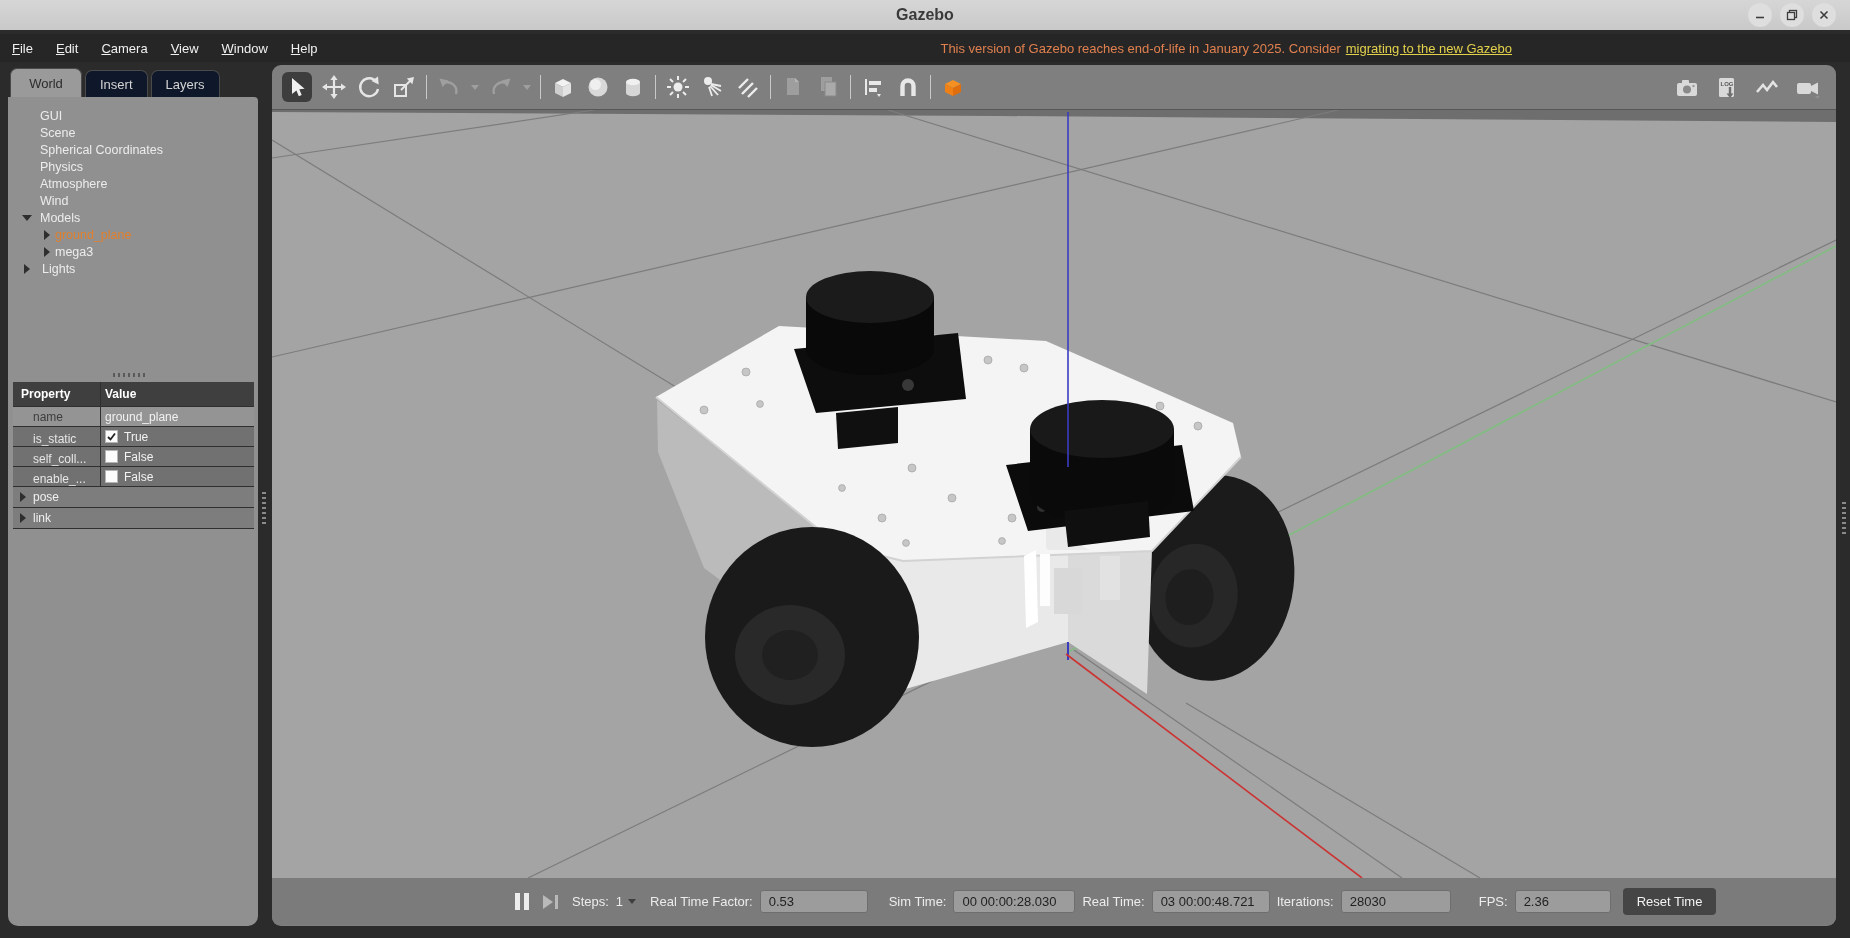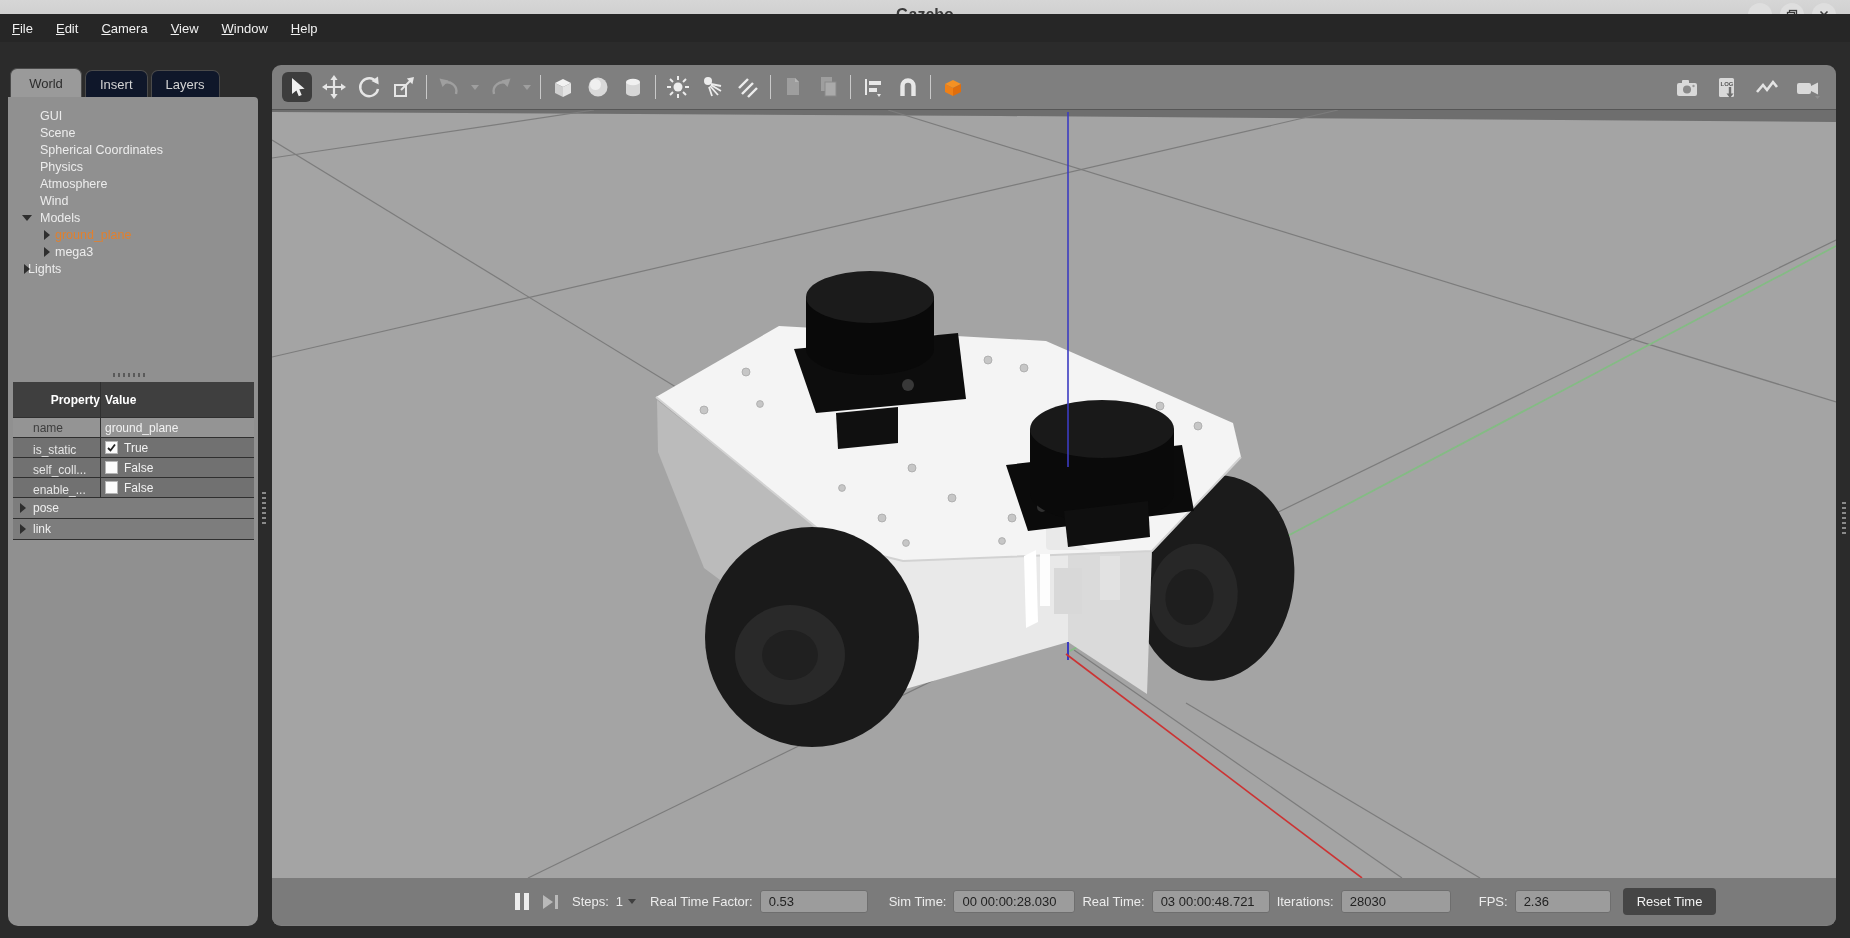--- a/index.html
+++ b/index.html
@@ -6,51 +6,51 @@
   body{width:1850px;height:938px;background:#2b2b2b;font-family:"Liberation Sans",sans-serif;position:relative;overflow:hidden;-webkit-font-smoothing:antialiased;}
 
   
   .titlebar{position:absolute;left:0;top:0;width:1850px;height:30px;background:linear-gradient(#d6d6d6,#c9c9c9);display:flex;align-items:center;justify-content:center;}
   .title-text{font-size:16px;font-weight:bold;color:#3a3a3a;}
   .winbtns{position:absolute;right:14px;top:3px;display:flex;gap:8px;}
   .winbtn{width:24px;height:24px;border-radius:50%;background:#dedede;display:flex;align-items:center;justify-content:center;}
   .winbtn svg{display:block;}
 
   
-  .menubar{position:absolute;left:0;top:14px;width:1850px;height:28px;background:#262626;display:flex;align-items:center;}
+  .menubar{position:absolute;left:0;top:34px;width:1850px;height:28px;background:#262626;display:flex;align-items:center;}
   .menu-items{display:flex;gap:23px;padding-left:12px;font-size:13px;color:#f0f0f0;}
   .menu-item{cursor:default;}
   .menu-item .mn{text-decoration:underline;}
   .eol{position:absolute;right:338px;top:0;height:28px;display:flex;align-items:center;font-size:13px;white-space:nowrap;}
   .eol .warn{color:#e0804f;}
   .eol a{color:#e3d14c;text-decoration:underline;margin-left:5px;cursor:pointer;}
 
   
   .tabs{position:absolute;left:10px;top:68px;display:flex;gap:3px;}
   .tab{height:30px;box-sizing:border-box;border:1px solid #4a4a4a;border-bottom:none;border-radius:7px 7px 0 0;display:flex;align-items:center;justify-content:center;font-size:13px;padding:0 14px;}
   .tab.active{background:#9a9a9a;color:#2c2c2c;width:72px;}
   .tab.inactive{background:#0f172a;color:#d4d4d4;margin-top:2px;height:28px;}
   .panel{position:absolute;left:8px;top:97px;width:250px;height:829px;background:#909090;border-radius:0 4px 10px 10px;}
   .tree{padding-top:10px;font-size:12.5px;color:#ececec;}
   .tree-row{height:17px;display:flex;align-items:center;position:relative;}
   .tree-row .lbl{cursor:default;}
   .ind-root{padding-left:32px;}
   .ind-child{padding-left:47px;}
-  .ind-lights{padding-left:20px;}
+  .ind-lights{padding-left:34px;}
   .arr-down{position:absolute;width:0;height:0;border-left:5px solid transparent;border-right:5px solid transparent;border-top:6px solid #2e2e2e;}
   .arr-right{position:absolute;width:0;height:0;border-top:5px solid transparent;border-bottom:5px solid transparent;border-left:6px solid #2e2e2e;}
   .sel-orange{color:#e0802f;}
 
   .hgrip{position:absolute;left:105px;top:276px;width:34px;height:4px;background:repeating-linear-gradient(90deg,#5a5a5a 0 2px,transparent 2px 5px);}
   .vgrip{position:absolute;width:4px;height:32px;background:repeating-linear-gradient(180deg,#8a8a8a 0 2px,transparent 2px 5px);}
 
   
   .ptable{position:absolute;left:5px;top:285px;width:241px;font-size:12px;border-bottom:1px solid #2f2f2f;}
   .prow{display:flex;height:20px;align-items:center;border-top:1px solid #2f2f2f;box-sizing:border-box;}
-  .phead{height:35px;background:#3f3f3f;color:#ffffff;font-weight:bold;border-top:none;text-align:right;}
+  .phead{height:24px;background:#3f3f3f;color:#ffffff;font-weight:bold;border-top:none;}
   .pc1{width:87px;box-sizing:border-box;padding-left:8px;flex:none;}
   .pc1i{width:87px;box-sizing:border-box;padding-left:20px;flex:none;}
   .pc2{flex:1;display:flex;align-items:center;border-left:1px solid #2f2f2f;align-self:stretch;padding-left:4px;}
   .row-light{background:#949494;}
   .row-light .pc1i{color:#3e3e3e;}
   .row-light .pc2{color:#f2f2f2;}
   .row-dark{background:#717171;align-items:flex-end;}
   .row-dark .pc1i{color:#e6e6e6;}
   .row-dark .pc2{color:#f2f2f2;}
   .row-group{background:#7d7d7d;color:#f0f0f0;position:relative;}
@@ -114,20 +114,24 @@
 </div>
 
 <div class="menubar">
   <div class="menu-items">
     <span class="menu-item"><span class="mn">F</span><span>ile</span></span>
     <span class="menu-item"><span class="mn">E</span><span>dit</span></span>
     <span class="menu-item"><span class="mn">C</span><span>amera</span></span>
     <span class="menu-item"><span class="mn">V</span><span>iew</span></span>
     <span class="menu-item"><span class="mn">W</span><span>indow</span></span>
     <span class="menu-item"><span class="mn">H</span><span>elp</span></span>
+  </div>
+  <div class="eol">
+    <span class="warn">This version of Gazebo reaches end-of-life in January 2025. Consider</span>
+    <a>migrating to the new Gazebo</a>
   </div>
 </div>
 
 <div class="tabs">
   <div class="tab active">World</div>
   <div class="tab inactive">Insert</div>
   <div class="tab inactive">Layers</div>
 </div>
 
 <div class="panel">

